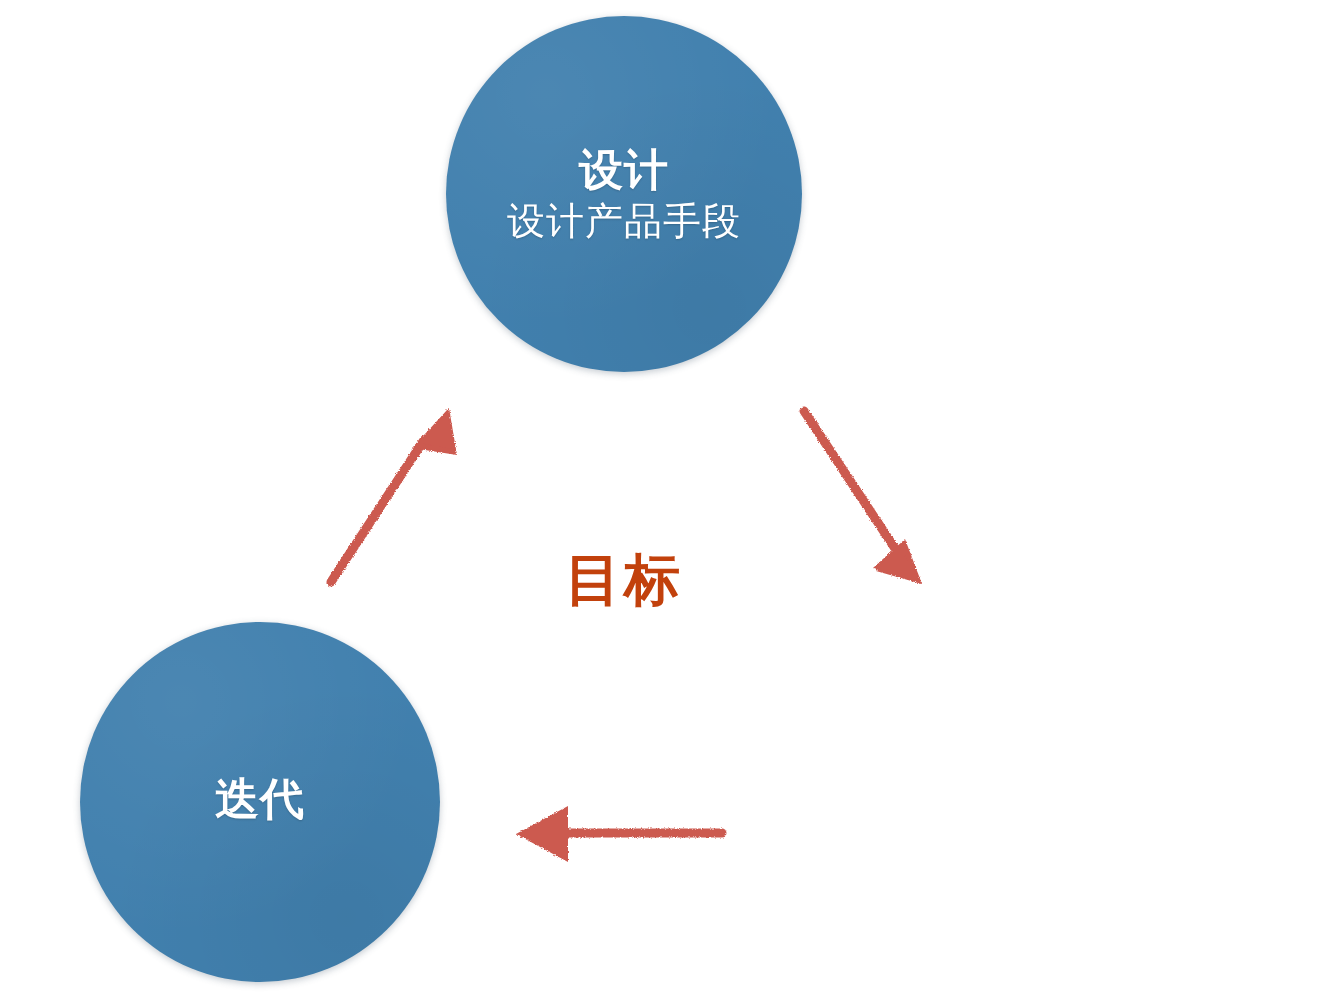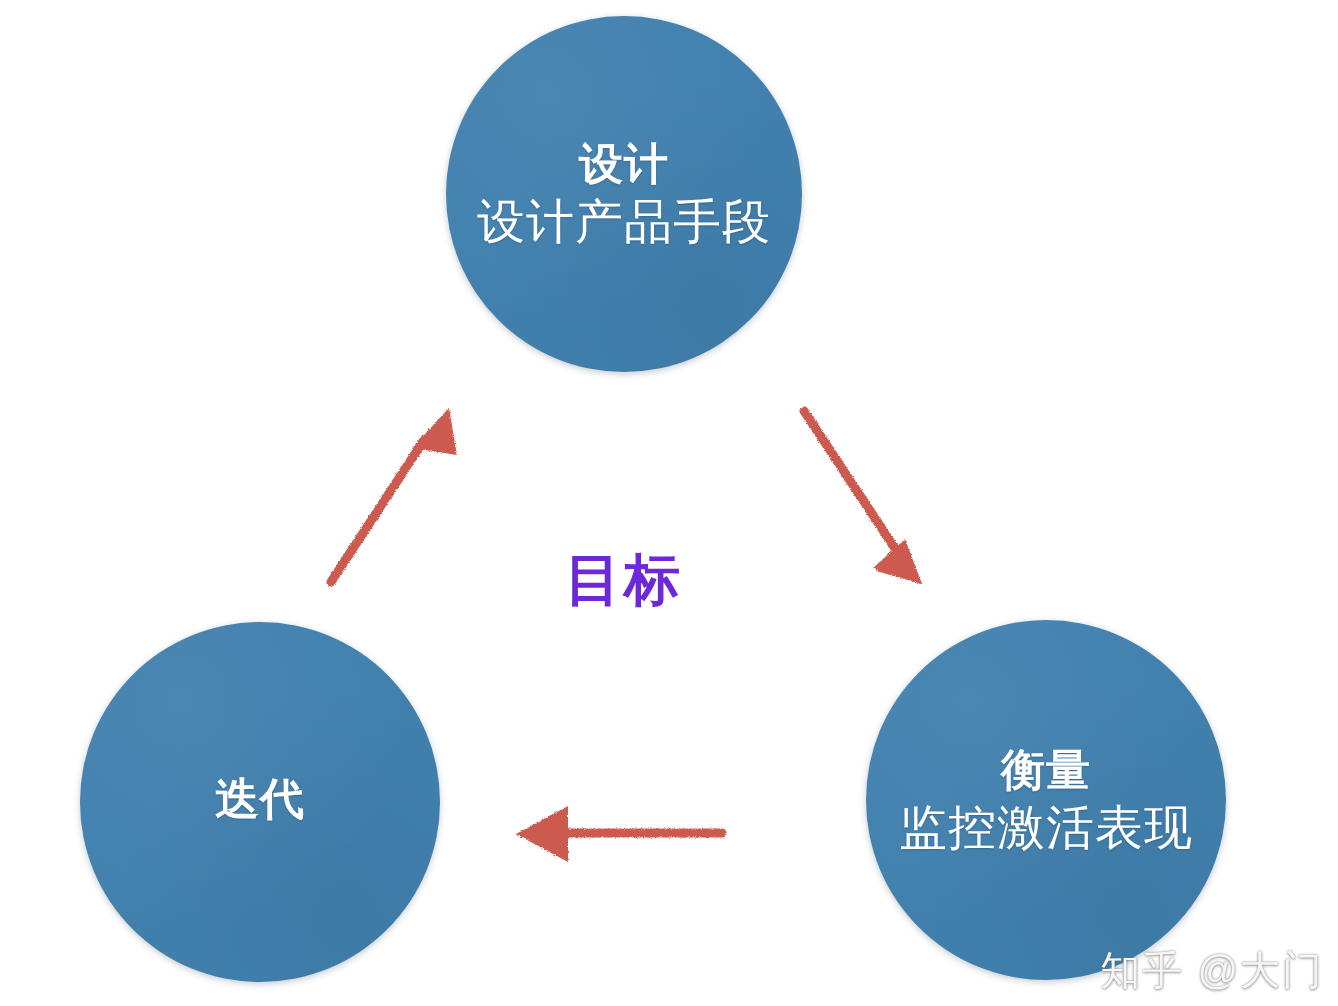--- a/index.html
+++ b/index.html
@@ -38,41 +38,41 @@
   .node-title {
     font-weight: bold;
     font-size: 44px;
     line-height: 1.12;
     letter-spacing: 1px;
     margin-bottom: 6px;
     text-shadow: 0 1px 2px rgba(0,0,0,0.18);
   }
   .node-sub {
     font-weight: 400;
-    font-size: 48px;
+    font-size: 38px;
     line-height: 1.12;
     letter-spacing: 1px;
     text-shadow: 0 1px 2px rgba(0,0,0,0.18);
     text-align: center;
   }
 
   #node-design  { left: 446px; top: 16px;  width: 356px; height: 356px; }
   #node-iterate { left: 80px;  top: 622px; width: 360px; height: 360px; }
   #node-measure { left: 866px; top: 620px; width: 360px; height: 360px; }
 
   
   #center-label {
     position: absolute;
     left: 0;
     top: 552px;
     width: 1338px;
     text-align: center;
     font-size: 56px;
     font-weight: bold;
-    color: #6d28d9;
+    color: #c2410c;
     letter-spacing: 3px;
     line-height: 1;
   }
   #center-label .inner { display: inline-block; margin-left: -90px; }
 
   
   #arrows {
     position: absolute;
     left: 0; top: 0;
     width: 1338px; height: 1006px;
@@ -126,24 +126,19 @@
 
   <div class="node" id="node-design" style="background-color:#4180AE;">
     <div class="node-title">设计</div>
     <div class="node-sub">设计产品手段</div>
   </div>
 
   <div class="node" id="node-iterate" style="background-color:#4180AE;">
     <div class="node-title">迭代</div>
   </div>
 
-  <div class="node" id="node-measure" style="background-color:#4180AE;">
-    <div class="node-title">衡量</div>
-    <div class="node-sub">监控激活表现</div>
-  </div>
 
   <div id="center-label">
     <span class="inner">目标</span>
   </div>
 
-  <div id="watermark">知乎 @大门</div>
 
 </div>
 
 </body></html>

